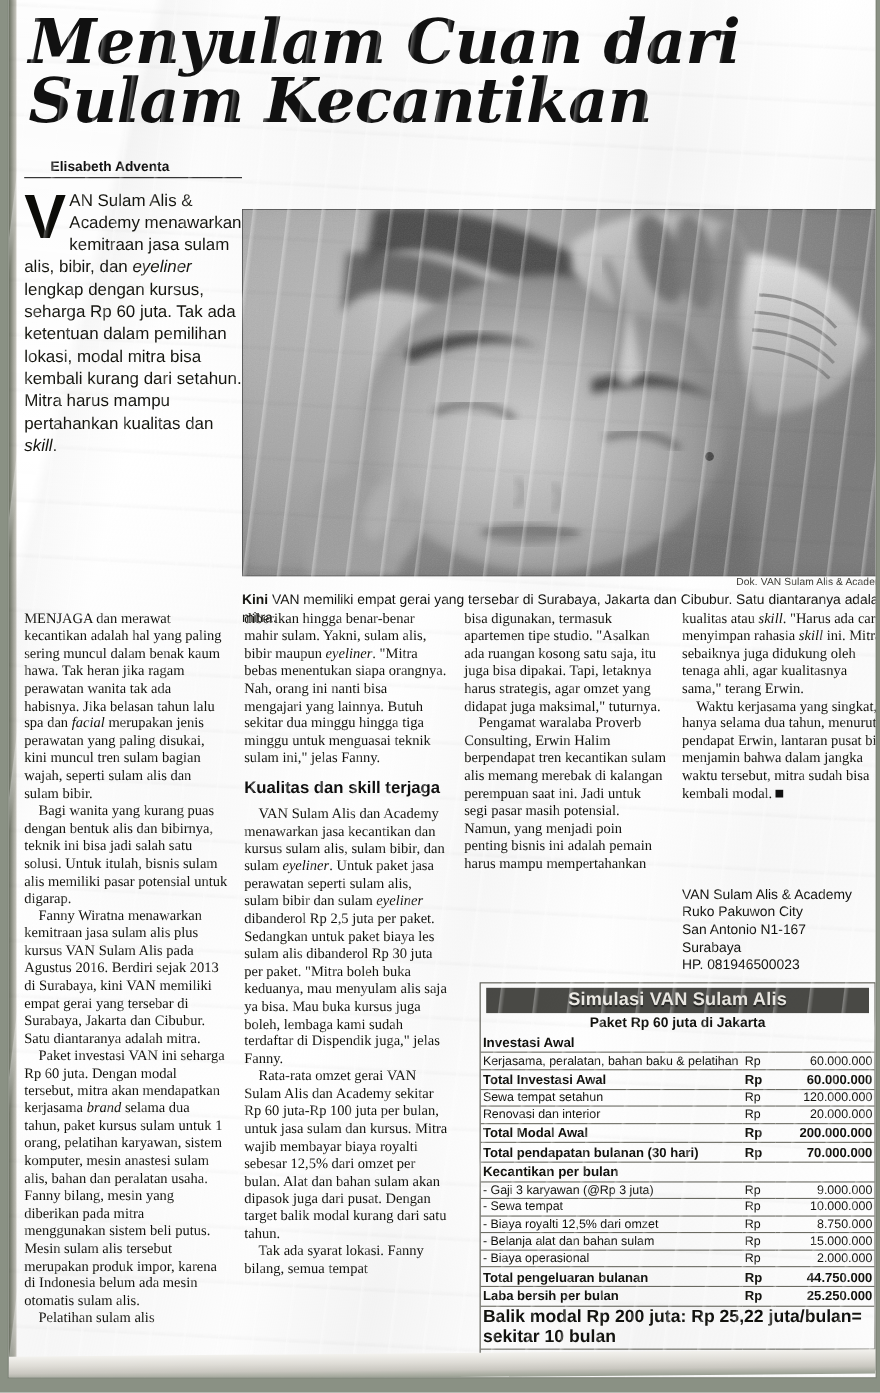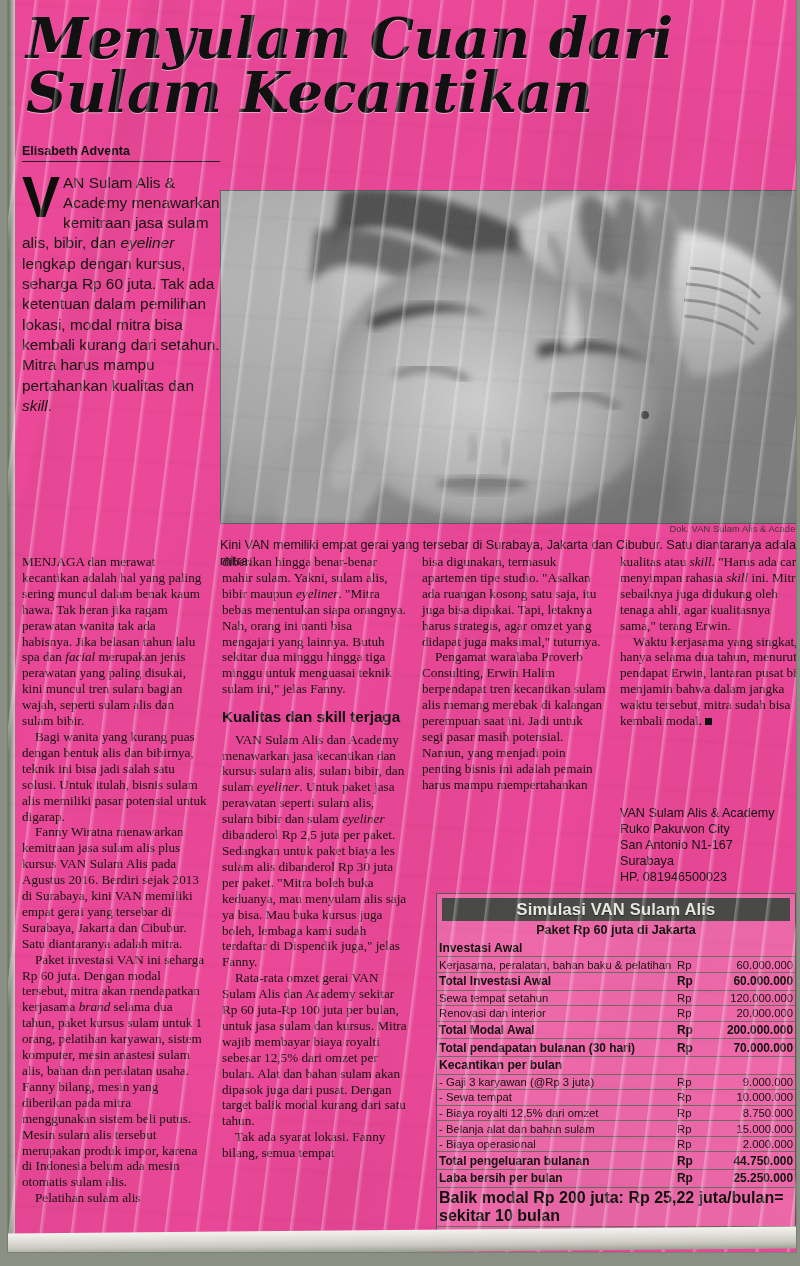--- a/index.html
+++ b/index.html
@@ -4,21 +4,21 @@
 <style>
   html,body{margin:0;padding:0;}
   body{
     width:800px;height:1266px;overflow:hidden;
     background:#8a9184;
     font-family:"Liberation Serif",serif;
     position:relative;
   }
   .page{
     position:absolute;left:8px;top:0;width:788px;height:1252px;
-    background:#ec4899;
+    background:#ffffff;
     box-shadow:0 0 0 1px rgba(80,80,70,.25);
     overflow:hidden;
   }
   
   .paper-tex{position:absolute;inset:0;pointer-events:none;
     background:
       linear-gradient(104deg, rgba(255,255,255,.55) 0 12%, rgba(0,0,0,.05) 13%, rgba(255,255,255,.35) 19%, rgba(0,0,0,.02) 31%, rgba(255,255,255,.5) 46%, rgba(0,0,0,.045) 57%, rgba(255,255,255,.4) 68%, rgba(0,0,0,.035) 80%, rgba(255,255,255,.45) 100%),
       linear-gradient(6deg, rgba(0,0,0,.05) 0 8%, rgba(255,255,255,.3) 20%, rgba(0,0,0,.03) 40%, rgba(255,255,255,.25) 64%, rgba(0,0,0,.05) 88%, rgba(255,255,255,.2) 100%);
     mix-blend-mode:multiply;opacity:.5;}
   .paper-tex2{position:absolute;inset:0;pointer-events:none;
@@ -39,42 +39,42 @@
     font-style:italic;font-weight:700;
     font-size:56px;line-height:.96;
     letter-spacing:-.5px;color:#111;
     margin:4px 0 0 4px;
     text-shadow:0 1px 0 rgba(255,255,255,.5);
   }
   .headline div{white-space:nowrap;}
 
   
   .byline-wrap{width:198px;margin-top:24px;}
-  .byline{font-family:"Liberation Sans",sans-serif;font-weight:700;font-size:12.5px;color:#111;}
+  .byline{font-family:"Liberation Sans",sans-serif;font-weight:700;font-size:12.5px;color:#111;margin-left:24px;}
   .byline-rule{border-bottom:1.4px solid #222;margin-top:3px;}
 
   
   .lead{
     width:198px;margin-top:11px;
     font-family:"Liberation Sans",sans-serif;
     font-size:15.4px;line-height:1.32;color:#15150f;text-align:left;
   }
   .lead .drop{
     float:left;font-family:"Liberation Sans",sans-serif;font-weight:700;
     font-size:57px;line-height:.78;margin:2px 3px 0 0;color:#0c0c08;
   }
   .lead i{font-style:italic;}
 
   
   .photo-box{position:absolute;left:212px;top:190px;width:588px;height:334px;overflow:hidden;}
   .photo{position:absolute;inset:0;filter:grayscale(1) contrast(.92) brightness(1.02);}
   .caption-area{position:absolute;left:212px;top:524px;width:588px;}
   .credit{font-family:"Liberation Sans",sans-serif;font-size:9.3px;color:#3a3a34;text-align:right;letter-spacing:.1px;}
   .caption{font-family:"Liberation Sans",sans-serif;font-size:12.6px;line-height:1.28;color:#141410;margin-top:3px;}
-  .caption b{font-weight:400;}
+  .caption b{font-weight:700;}
 
   
   .cols{position:absolute;left:14px;top:554px;width:772px;height:700px;}
   .col{position:absolute;top:0;width:185px;
        font-size:13.2px;line-height:1.205;color:#13130e;text-align:left;
        font-family:"Liberation Serif",serif;}
   .c1{left:0;}
   .c2{left:200px;}
   .c3{left:400px;}
   .c4{left:598px;width:188px;}

